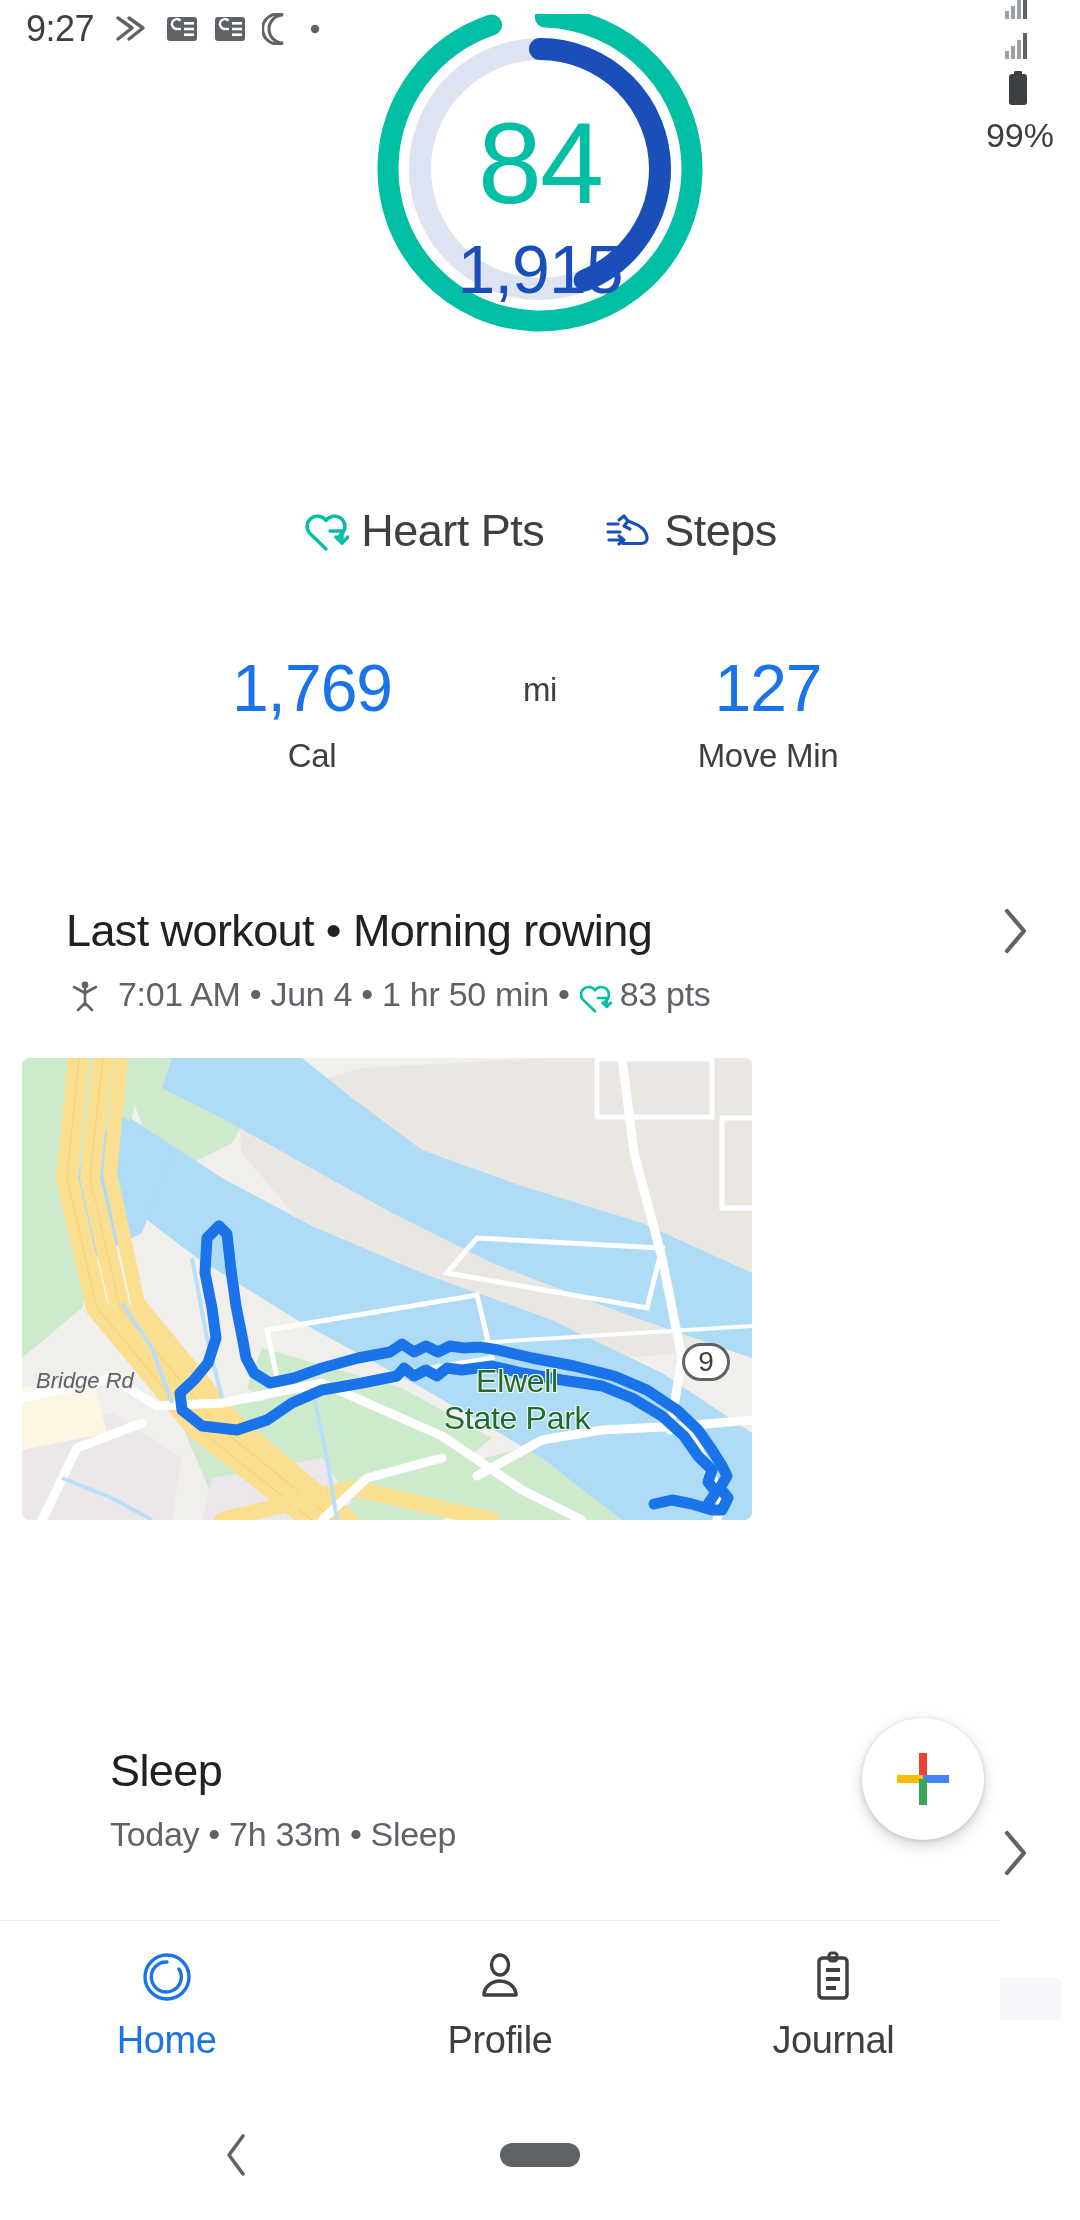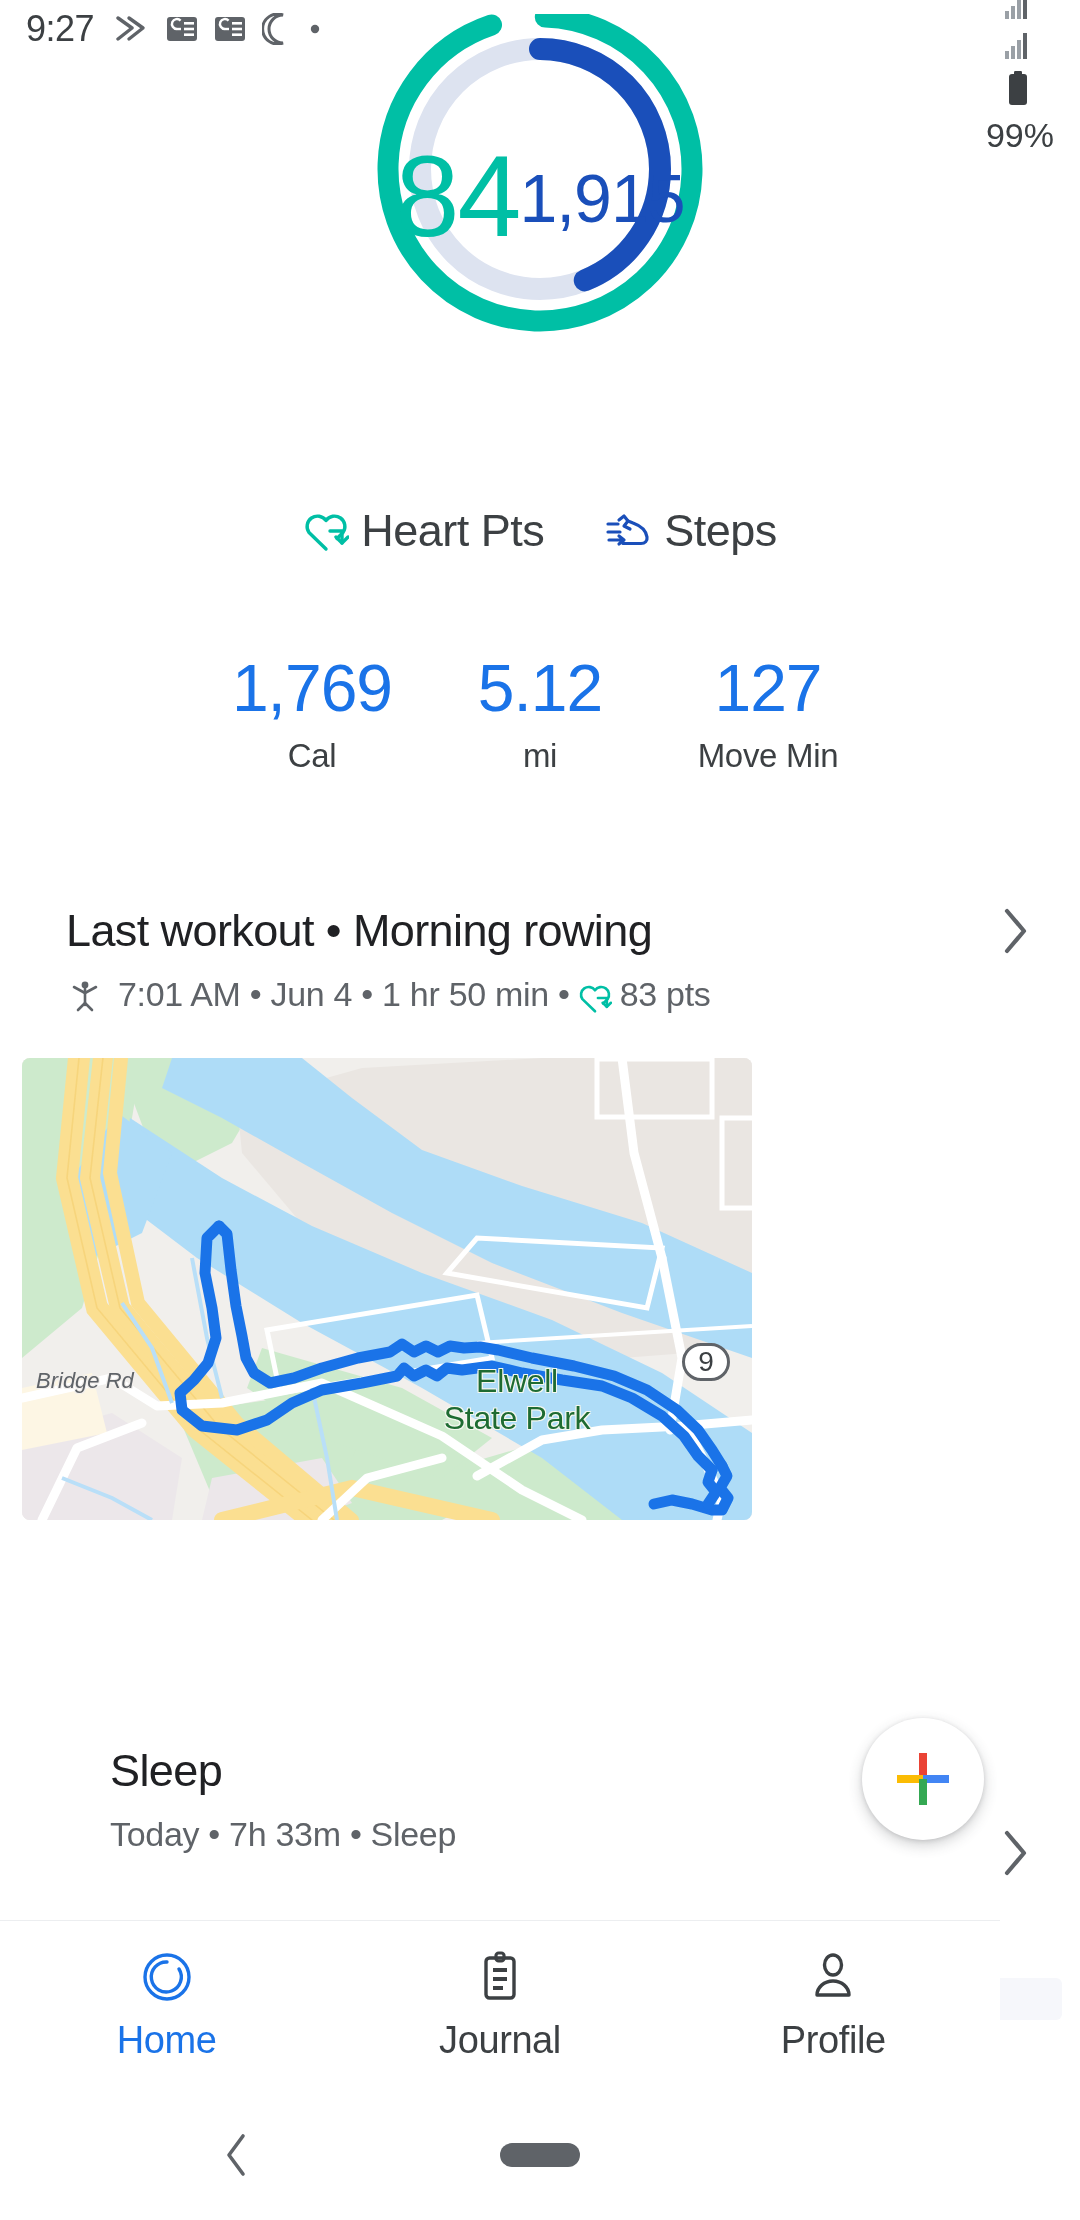--- a/index.html
+++ b/index.html
@@ -28,22 +28,22 @@
   .ic{ display:block; }
 
   
   .ring-wrap{
     position:absolute; top:14px; left:0; width:1080px; height:345px;
     display:flex; justify-content:center;
     z-index:10;
   }
   .ring-svg{ display:block; }
   .ring-center{
-    position:absolute; top:4px; left:0; width:1080px; height:345px;
-    display:flex; align-items:center; justify-content:center;
+    position:absolute; top:12px; left:0; width:1080px; height:345px;
+    display:flex; flex-direction:column; align-items:center; justify-content:center;
     pointer-events:none;
   }
   .ring-hp{
     font-size:115px; color:#00bfa5; line-height:1; letter-spacing:-2px;
     font-weight:400; margin-top:12px;
   }
   .ring-steps{
     font-size:68px; color:#1a4fba; line-height:1; letter-spacing:-1px;
     margin-top:14px; font-weight:400;
   }
@@ -267,21 +267,20 @@
     <span class="legend-label">Steps</span>
   </div>
 </div>
 
 <div class="stats">
   <div class="stat">
     <div class="stat-val">1,769</div>
     <div class="stat-lbl">Cal</div>
   </div>
   <div class="stat">
-    <div class="stat-val">5.12</div>
     <div class="stat-lbl">mi</div>
   </div>
   <div class="stat">
     <div class="stat-val">127</div>
     <div class="stat-lbl">Move Min</div>
   </div>
 </div>
 
 <div class="workout">
   <div class="workout-head">
@@ -411,35 +410,35 @@
 <div class="bottomnav">
   <div class="navitem active">
     <svg width="56" height="56" viewBox="0 0 56 56">
       <circle cx="28" cy="28" r="22" fill="none" stroke="#1a73e8" stroke-width="3.4"></circle>
       <path d="M28 13 A15 15 0 1 0 40 20" fill="none" stroke="#1a73e8" stroke-width="3.4" stroke-linecap="round"></path>
     </svg>
     <span class="nav-lbl">Home</span>
   </div>
   <div class="navitem">
     <svg width="56" height="56" viewBox="0 0 56 56">
+      <ellipse cx="28" cy="16" rx="8.5" ry="10" fill="none" stroke="#3c4043" stroke-width="3.4"></ellipse>
+      <path d="M12 46 A16 14 0 0 1 44 46 Z" fill="none" stroke="#3c4043" stroke-width="3.4" stroke-linejoin="round"></path>
+    </svg>
+    <span class="nav-lbl">Profile</span>
+  </div>
+  <div class="navitem">
+    <svg width="56" height="56" viewBox="0 0 56 56">
       <rect x="14" y="9" width="28" height="40" rx="3.5" fill="none" stroke="#3c4043" stroke-width="3.4"></rect>
       <rect x="24" y="4" width="8" height="8" rx="2.6" fill="none" stroke="#3c4043" stroke-width="3.2"></rect>
       <rect x="21" y="19" width="14" height="4" fill="#3c4043"></rect>
       <rect x="21" y="28" width="14" height="4" fill="#3c4043"></rect>
       <rect x="21" y="37" width="10" height="4" fill="#3c4043"></rect>
     </svg>
     <span class="nav-lbl">Journal</span>
   </div>
-  <div class="navitem">
-    <svg width="56" height="56" viewBox="0 0 56 56">
-      <ellipse cx="28" cy="16" rx="8.5" ry="10" fill="none" stroke="#3c4043" stroke-width="3.4"></ellipse>
-      <path d="M12 46 A16 14 0 0 1 44 46 Z" fill="none" stroke="#3c4043" stroke-width="3.4" stroke-linejoin="round"></path>
-    </svg>
-    <span class="nav-lbl">Profile</span>
-  </div>
 </div>
 
 <div class="sysnav">
   <svg class="sys-back" width="30" height="46" viewBox="0 0 30 46">
     <path d="M21 4 L7 23 L21 42" fill="none" stroke="#5f6368" stroke-width="3.6" stroke-linecap="round" stroke-linejoin="round"></path>
   </svg>
   <div class="sys-pill"></div>
 </div>
 
 </body></html>

